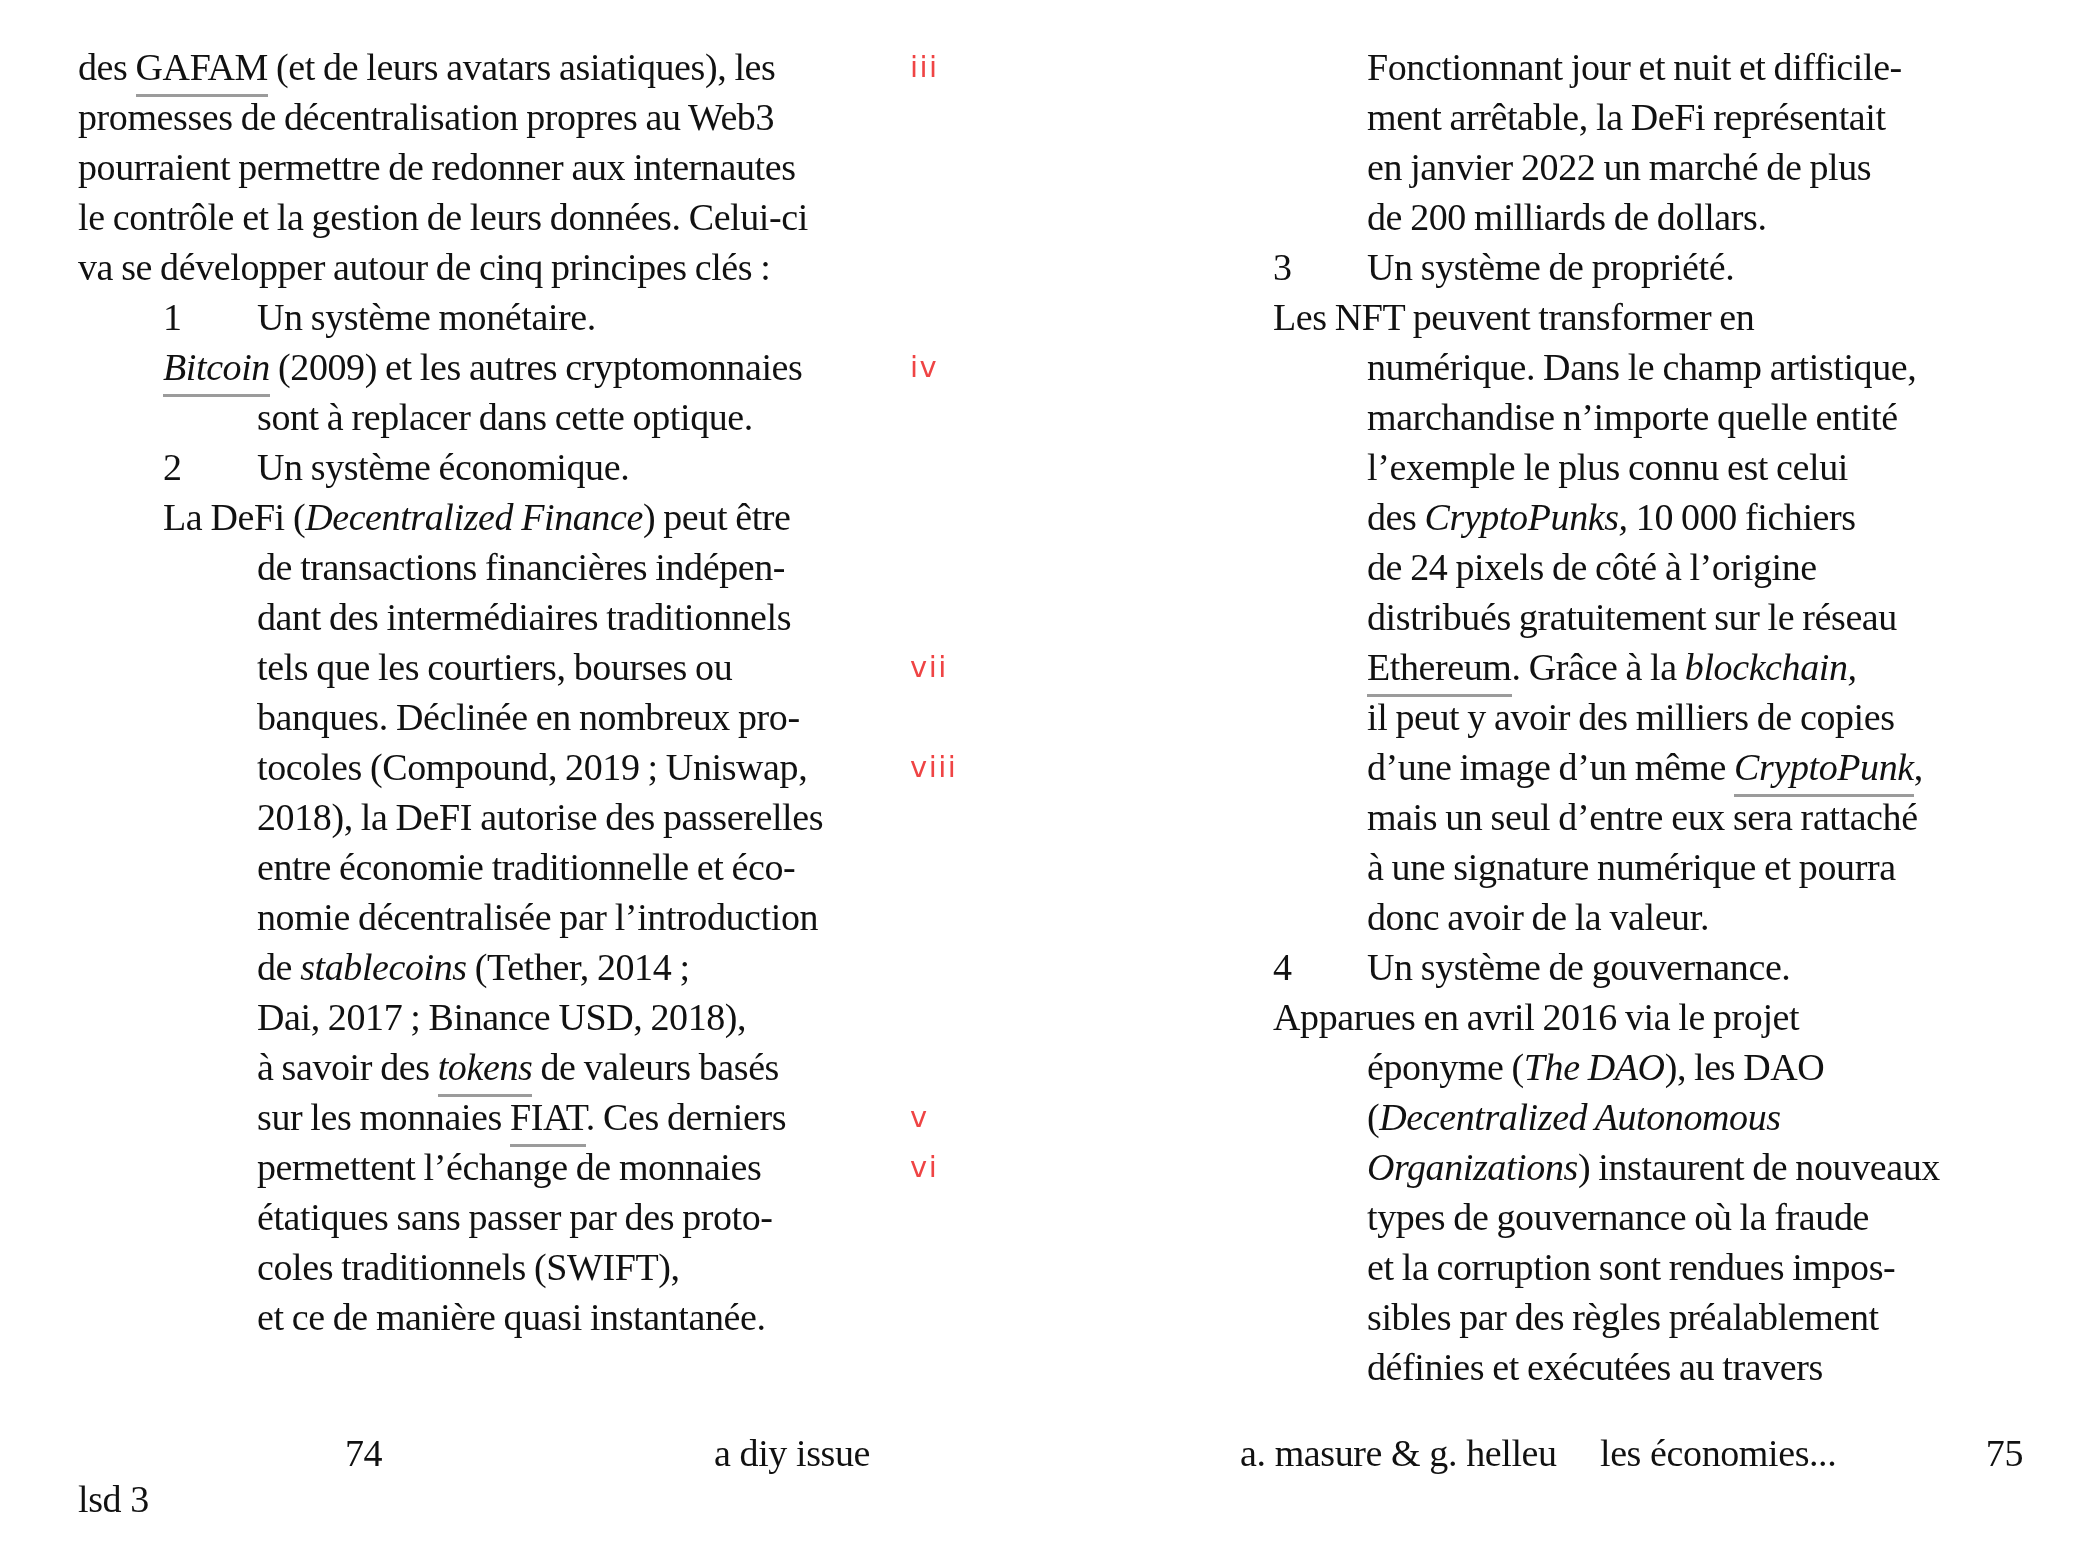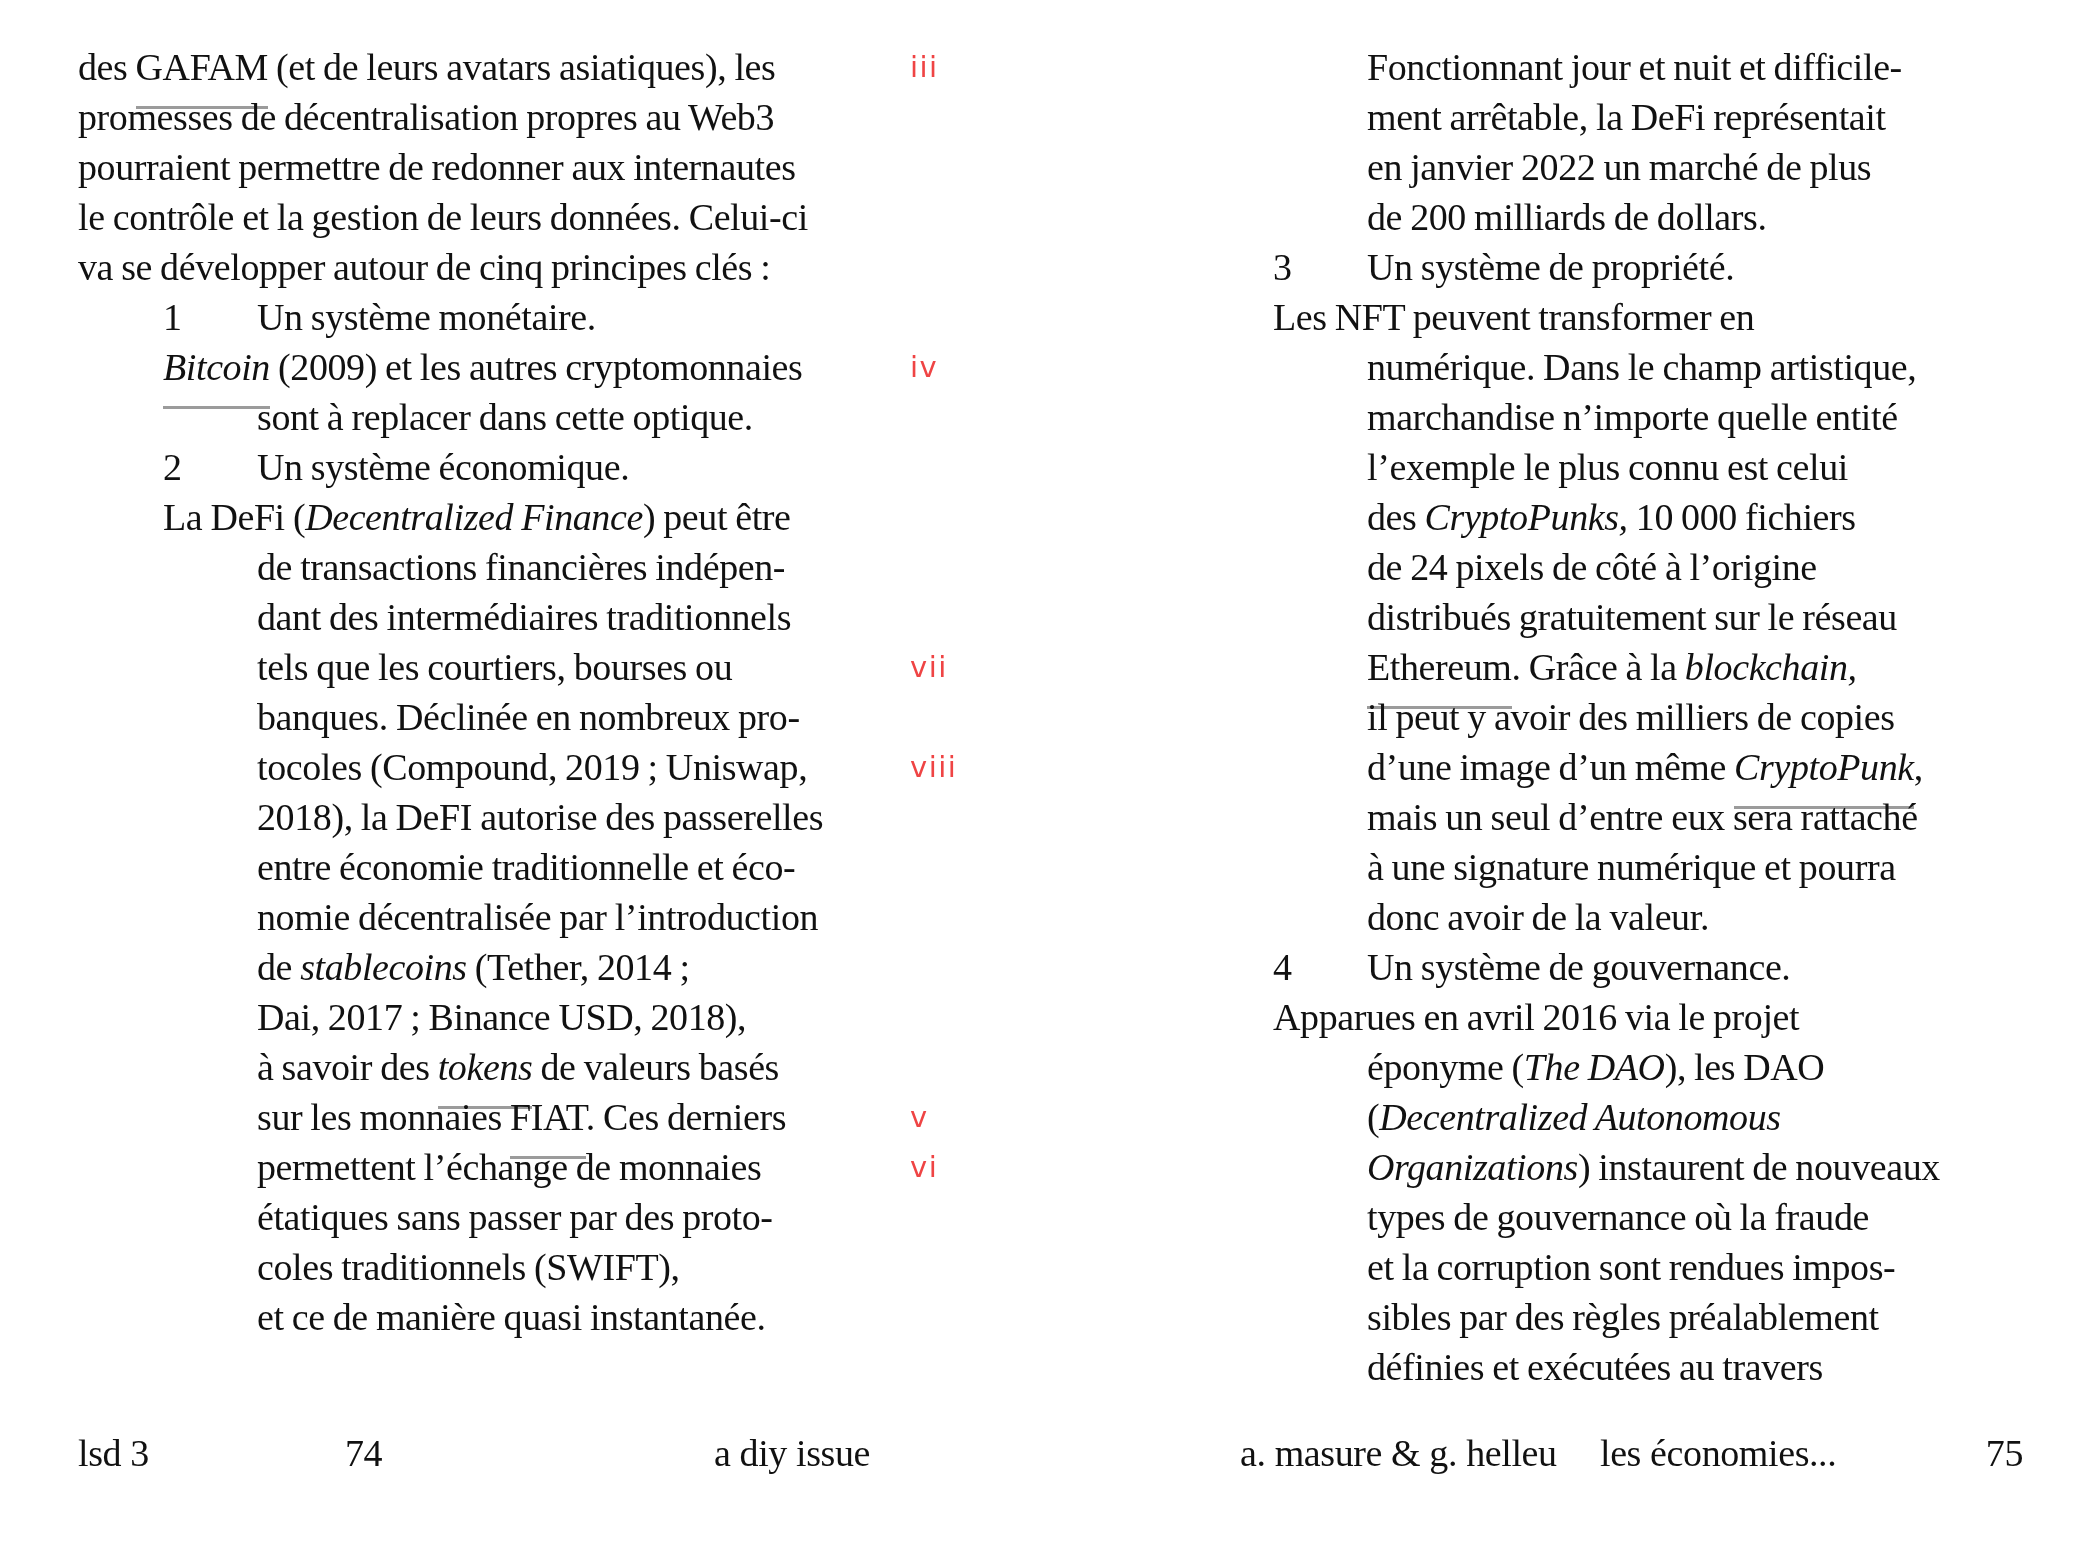--- a/index.html
+++ b/index.html
@@ -19,35 +19,35 @@
     line-height:50px;
     white-space:nowrap;
     letter-spacing:-0.4px;
     word-spacing:-1px;
   }
   .ind0{margin-left:0;}
   .ind1{margin-left:85px;}
   .ind2{margin-left:179px;}
   .num{display:inline-block;width:94px;}
   .em{font-style:italic;}
-  .gloss{border-bottom:3px solid #9b9b9b;padding-bottom:18px;}
+  .gloss{border-bottom:3px solid #9b9b9b;padding-bottom:6px;}
   .gutter{
     position:absolute;left:910px;top:42px;width:90px;height:1400px;
   }
   .sidenote{
     position:absolute;left:0;
     font-family:"DejaVu Sans",sans-serif;
     font-size:29px;line-height:50px;letter-spacing:1.5px;
     color:#ef4444;
   }
   .footer-item{
     position:absolute;top:1428px;
     font-size:38px;line-height:50px;letter-spacing:-0.4px;
   }
-  .f-journal{left:78px;}
+  .f-journal{left:78px;margin-top:46px;}
   .f-page74{left:345px;}
   .f-issue{right:1224px;}
   .f-authors{left:1240px;text-align:right;}
   .f-article{left:1600px;}
   .f-page75{right:71px;}
 </style>
 </head>
 <body>
 
 <div class="spread">

